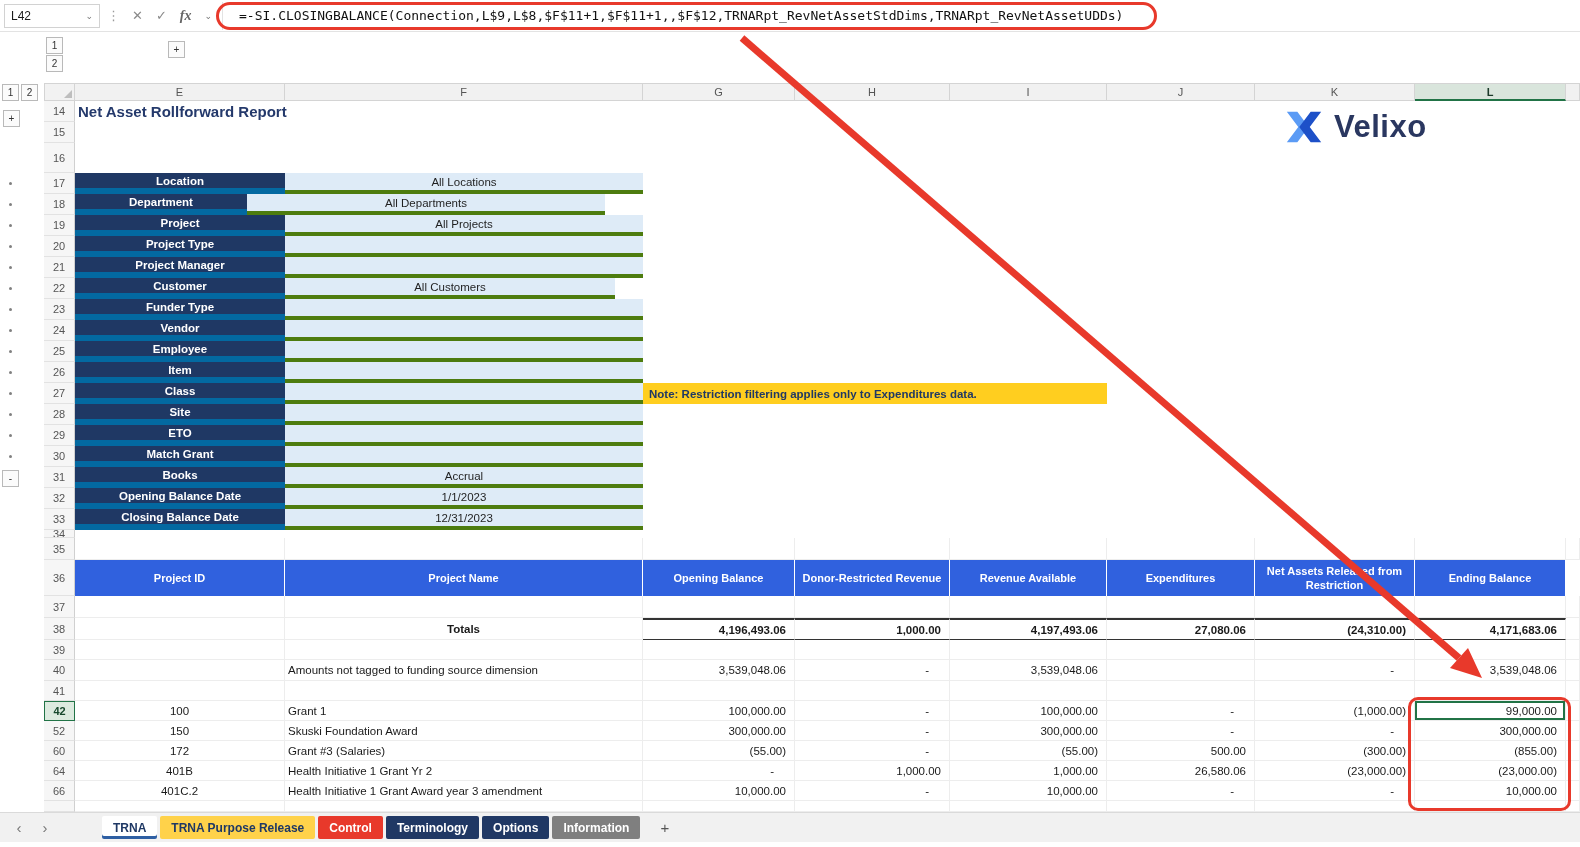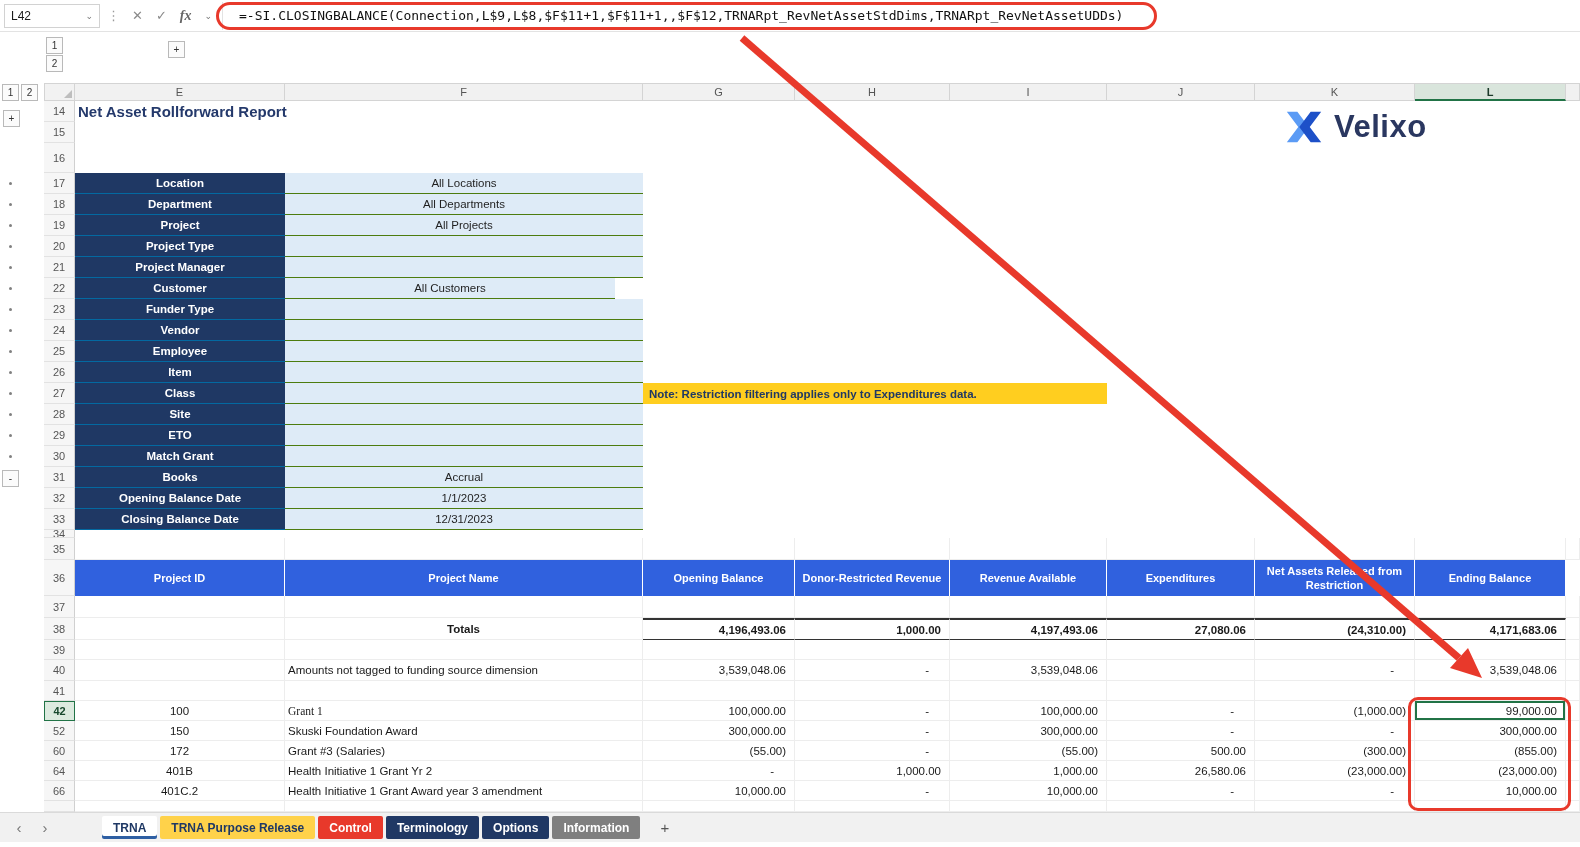--- a/index.html
+++ b/index.html
@@ -30,22 +30,22 @@
   
   #sheet { position:absolute; left:44px; top:101px; width:1536px; background:#fff; z-index:1; }
   .row { display:flex; overflow:hidden; }
   .rn { width:31px; flex:0 0 31px; background:#F6F6F6; border-right:1px solid #D0D0D0; border-bottom:1px solid #E2E2E2; color:#555; font-size:11px; display:flex; align-items:center; justify-content:center; overflow:hidden; }
   .rn-sel { background:#DCEADF; border:1px solid #217346; color:#17472c; font-weight:bold; }
   .cell { flex:0 0 auto; display:flex; align-items:center; font-size:11.5px; color:#1a1a1a; overflow:hidden; }
   .g { border-right:1px solid #EDEDED; border-bottom:1px solid #EDEDED; }
   .nb { background:#fff; }
   .titlec { font-size:15px; font-weight:bold; color:#24396B; padding-left:3px; }
   .subc { font-style:italic; font-size:11.5px; color:#1f1f1f; padding-left:3px; }
-  .flabel { background:#1F3864; color:#fff; font-weight:bold; font-size:11.5px; justify-content:center; border-bottom:1px solid #0369a1; }
-  .fvalue { background:#DEEBF7; color:#1f1f1f; font-size:11.5px; justify-content:center; border-bottom:1px solid #4d7c0f; }
+  .flabel { background:#1F3864; color:#fff; font-weight:bold; font-size:11.5px; justify-content:center; border-bottom:6px solid #0369a1; }
+  .fvalue { background:#DEEBF7; color:#1f1f1f; font-size:11.5px; justify-content:center; border-bottom:4px solid #4d7c0f; }
   .notec { background:#FFCE1F; color:#203864; font-weight:bold; font-size:11.5px; padding-left:6px; }
   .th { background:#3061DE; color:#fff; font-weight:bold; font-size:11px; justify-content:center; border-right:1px solid #fff; text-align:center; line-height:1.3; padding:0 4px; }
   .totlabel { font-weight:bold; justify-content:center; }
   .totval { font-weight:bold; border-top:2px solid #333; border-bottom:1px solid #333; }
   .num { justify-content:flex-end; padding-right:8px; }
   .dash { padding-right:20px; }
   .idc { justify-content:center; }
   .namec { padding-left:3px; }
   .leftc { padding-left:3px; }
   .selcell { box-shadow:inset 0 0 0 2px #217346; }
@@ -144,21 +144,21 @@
       <div class="cell nb" style="width: 1505px;"></div>
     </div>
     <div class="row" style="height: 21px;">
       <div class="rn">17</div>
       <div class="cell flabel" style="width: 210px;">Location</div>
       <div class="cell fvalue" style="width: 358px;">All Locations</div>
       <div class="cell nb" style="width: 937px;"></div>
     </div>
     <div class="row" style="height: 21px;">
       <div class="rn">18</div>
-      <div class="cell flabel" style="width: 210px;">Department</div>
+      <div class="cell flabel" style="width: 172px;">Department</div>
       <div class="cell fvalue" style="width: 358px;">All Departments</div>
       <div class="cell nb" style="width: 937px;"></div>
     </div>
     <div class="row" style="height: 21px;">
       <div class="rn">19</div>
       <div class="cell flabel" style="width: 210px;">Project</div>
       <div class="cell fvalue" style="width: 358px;">All Projects</div>
       <div class="cell nb" style="width: 937px;"></div>
     </div>
     <div class="row" style="height: 21px;">
@@ -330,21 +330,21 @@
       <div class="cell g" style="width: 155px;"></div>
       <div class="cell g" style="width: 157px;"></div>
       <div class="cell g" style="width: 148px;"></div>
       <div class="cell g" style="width: 160px;"></div>
       <div class="cell g" style="width: 151px;"></div>
       <div class="cell g" style="width: 14px;"></div>
     </div>
     <div class="row" style="height: 20px;">
       <div class="rn rn-sel">42</div>
       <div class="cell g idc" style="width: 210px;">100</div>
-      <div class="cell g namec" style="width: 358px; font-family: Liberation Serif, serif;">Grant 1</div>
+      <div class="cell g namec" style="width: 358px;">Grant 1</div>
       <div class="cell g num" style="width: 152px;">100,000.00</div>
       <div class="cell g num dash" style="width: 155px;">-</div>
       <div class="cell g num" style="width: 157px;">100,000.00</div>
       <div class="cell g num dash" style="width: 148px;">-</div>
       <div class="cell g num" style="width: 160px;">(1,000.00)</div>
       <div class="cell g num selcell" style="width: 151px;">99,000.00</div>
       <div class="cell g" style="width: 14px;"></div>
     </div>
     <div class="row" style="height: 20px;">
       <div class="rn">52</div>

